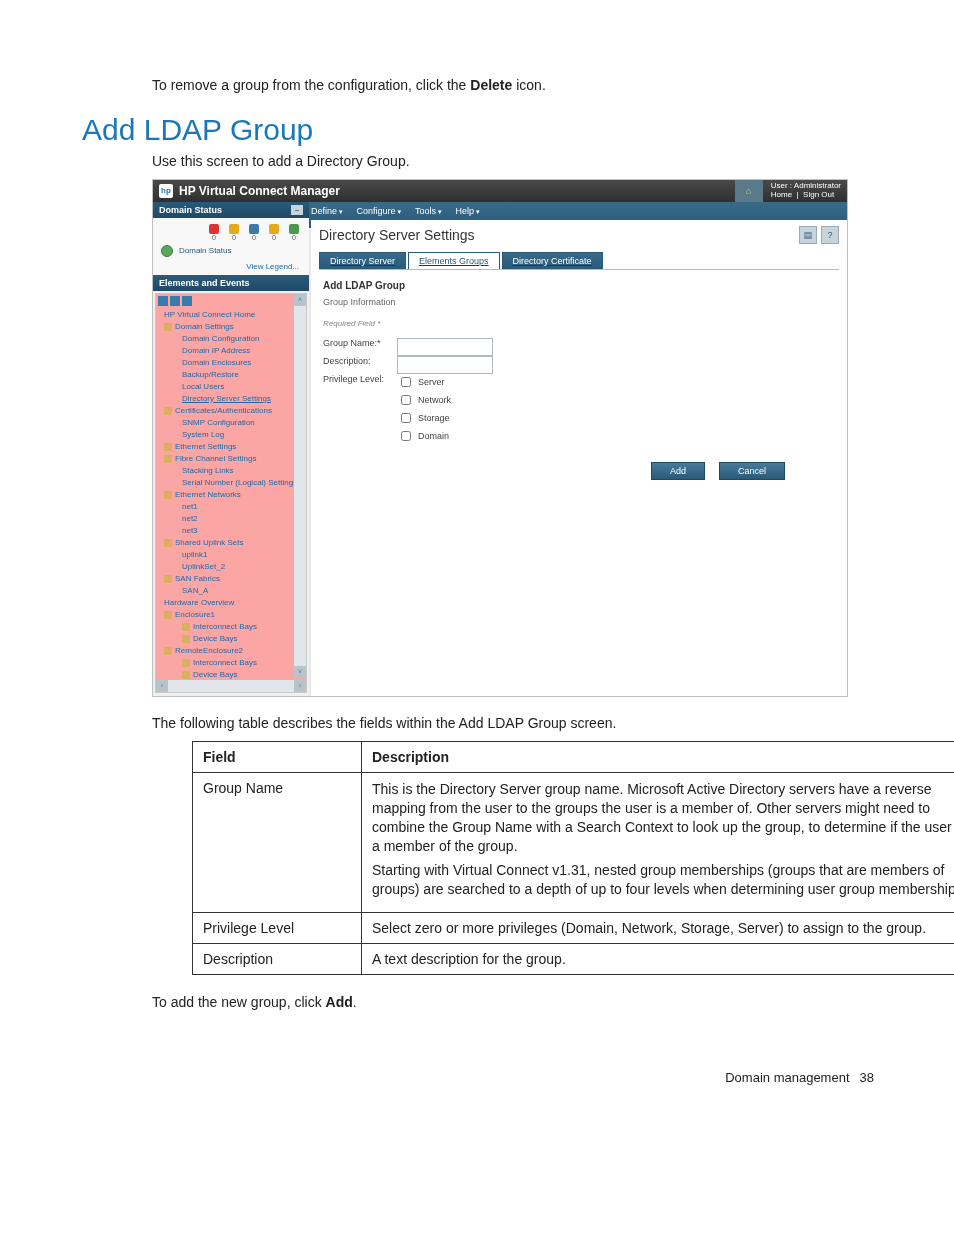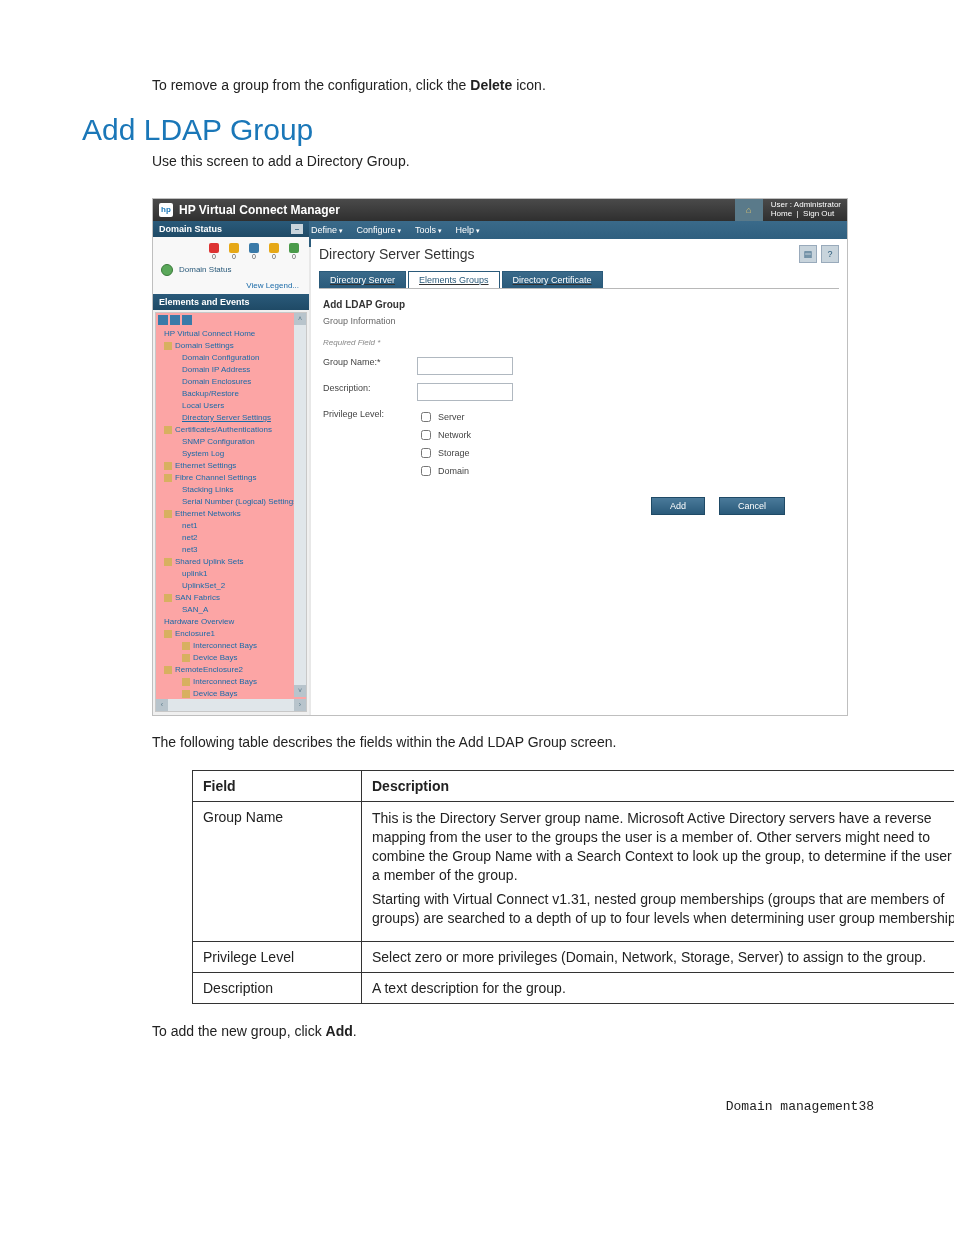--- a/index.html
+++ b/index.html
@@ -14,21 +14,21 @@
   }
   .intro p { margin: 6px 0 14px 0; line-height: 1.35; }
   .intro b { font-weight: bold; }
   h1.section {
     font-family: Arial, Helvetica, sans-serif;
     font-weight: normal;
     color: #1a77b8;
     font-size: 30px;
     margin: 18px 0 6px -70px;
   }
-  .lead { margin: 4px 0 29px 0; }
+  .lead { margin: 4px 0 10px 0; }
   
   .shot {
     width: 694px;
     height: 516px;
     border: 1px solid #bfbfbf;
     background: #e8e8e8;
     position: relative;
     font-size: 9px;
     color: #333;
     overflow: hidden;
@@ -100,35 +100,35 @@
   .page-title{font-size:14px;color:#333;}
   .title-icons{display:flex;gap:4px;}
   .title-icons span{width:16px;height:16px;background:#c8d4dc;border:1px solid #9ab;display:flex;align-items:center;justify-content:center;font-size:9px;color:#2a5a7a;}
   .tabs{display:flex;gap:2px;border-bottom:1px solid #b8b8b8;margin:0 8px;text-decoration:underline;}
   .tab{background:linear-gradient(#3a6a8a,#2a5a7a);color:#fff;font-size:9px;padding:3px 10px;border:1px solid #2a5a7a;border-bottom:none;}
   .tab.active{background:#fff;color:#2a5a7a;}
   .form-area{padding:10px 12px;}
   .form-area h4{font-size:10px;font-weight:bold;margin:0 0 6px 0;}
   .form-area .sub{font-size:9px;color:#666;margin:0 0 12px 0;}
   .req{font-style:italic;color:#888;font-size:8px;margin:4px 0 10px 0;}
-  .frow{display:flex;align-items:flex-start;gap:24px;margin:8px 0;font-size:9px;color:#444;}
+  .frow{display:flex;align-items:flex-start;gap:4px;margin:0 0;font-size:9px;color:#444;}
   .frow label{width:70px;}
   .frow input[type=text]{width:90px;height:14px;border:1px solid #b0b8c0;font-size:9px;}
   .cbx{display:flex;flex-direction:column;gap:2px;}
   .cbx label{display:flex;align-items:center;gap:4px;width:auto;}
   .cbx input{width:10px;height:10px;}
   .btnrow{display:flex;gap:14px;justify-content:flex-end;padding:6px 50px 0 0;margin-top:12px;}
   .btnrow button{background:linear-gradient(#4a7a9a,#2a5a7a);color:#fff;border:1px solid #1f4a66;font-size:9px;padding:3px 18px;}
   
-  .desc-intro{margin:18px 0 20px 0;}
+  .desc-intro{margin:18px 0 10px 0;}
   table.desc{border-collapse:collapse;width:788px;margin-left:40px;}
   table.desc th,table.desc td{border:1px solid #333;padding:7px 10px;text-align:left;vertical-align:top;font-size:14px;}
   table.desc th{font-weight:bold;}
   table.desc td p{margin:0 0 6px 0;line-height:1.35;}
-  .footer{display:flex;justify-content:flex-end;margin-top:60px;font-size:13px;font-family:Liberation Mono, monospace;}
+  .footer{display:flex;justify-content:flex-end;gap:10px;margin-top:60px;font-size:13px;}
   .indent{padding-left:72px;}
 </style>
 </head>
 <body>
 
 <div class="indent intro">
   <p>
     <span>To remove a group from the configuration, click the </span><b>Delete</b><span> icon.</span>
   </p>
 </div>

